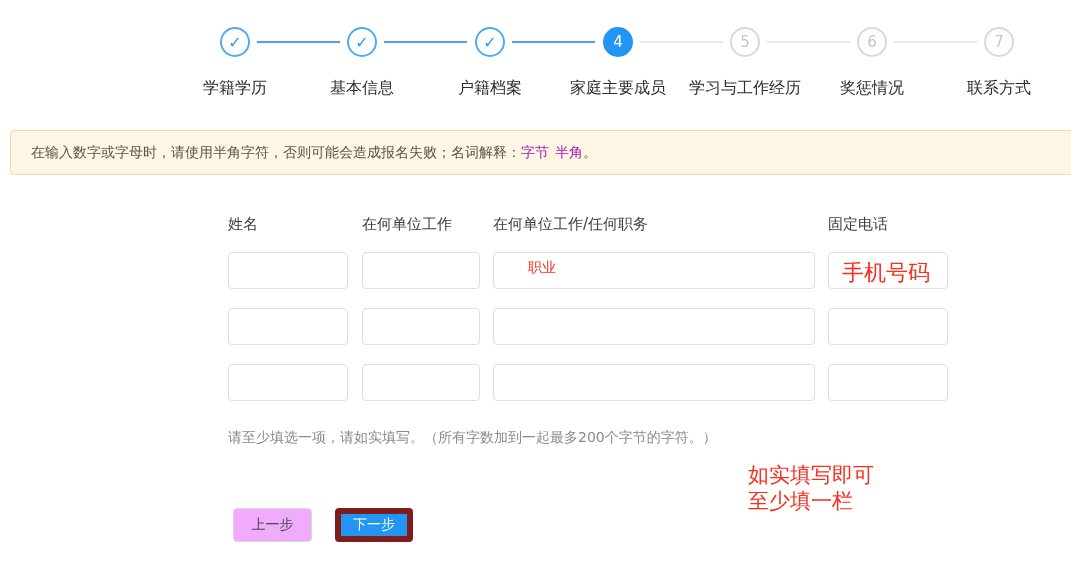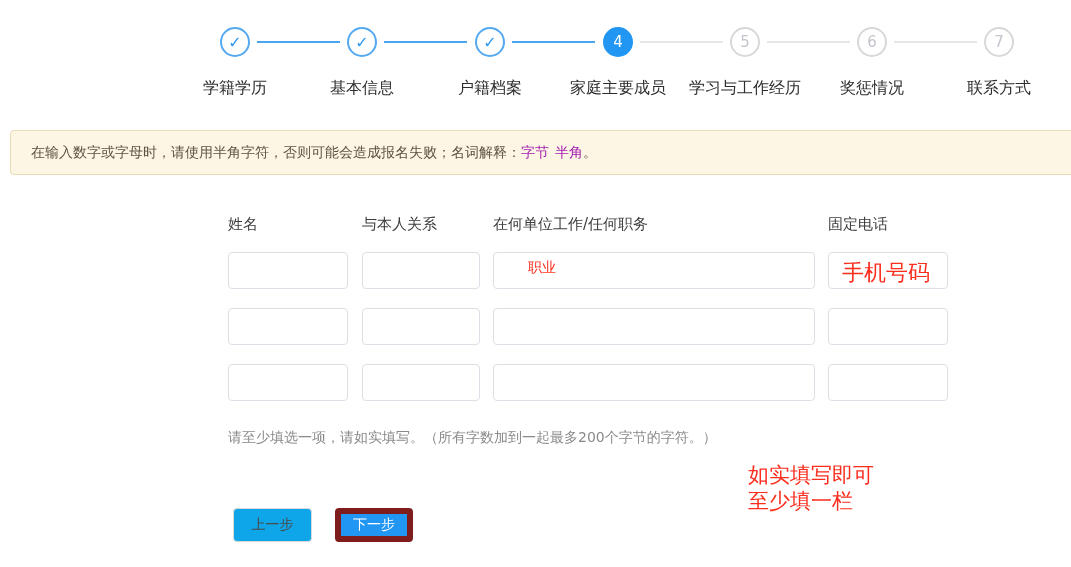--- a/index.html
+++ b/index.html
@@ -72,21 +72,21 @@
     font-size:14px; color:#8a8a8a; white-space:nowrap;
   }
 
   
   .btn {
     position:absolute; top:508px; height:34px; border-radius:4px;
     font-size:14px; cursor:pointer;
     display:flex; align-items:center; justify-content:center;
     font-family:"DejaVu Sans","Liberation Sans",sans-serif;
   }
-  .btn-prev { left:233px; width:79px; background:#0ea5e9; border:1px solid #d9d9d9; color:#4a4a4a; }
+  .btn-prev { left:233px; width:79px; background:#f0abfc; border:1px solid #d9d9d9; color:#4a4a4a; }
   .btn-next { left:335px; width:78px; background:#2196f3; border:6px solid #7f1d1d; color:#fff; }
 </style>
 </head>
 <body>
 
 <div class="page">
 
   <div class="connector done" style="left:257px"></div>
   <div class="connector done" style="left:384px"></div>
   <div class="connector done" style="left:512px"></div>
@@ -121,21 +121,21 @@
   <div class="step todo" style="left:999px">
     <div class="step-circle">7</div>
     <div class="step-label">联系方式</div>
   </div>
 
   <div class="banner">
     <span>在输入数字或字母时，请使用半角字符，否则可能会造成报名失败；名词解释：</span><a href="#">字节</a><a href="#" class="lnk2">半角</a><span>。</span>
   </div>
 
   <div class="col-label hl1">姓名</div>
-  <div class="col-label hl2">与本人关系</div>
+  <div class="col-label hl2">在何单位工作</div>
   <div class="col-label hl3">在何单位工作/任何职务</div>
   <div class="col-label hl4">固定电话</div>
 
   <input class="inp c1 r1" value="" style="">
   <input class="inp c2 r1" value="" style="">
   <input class="inp c3 r1" value="" style="">
   <input class="inp c4 r1" value="" style="">
 
   <input class="inp c1 r2" value="" style="">
   <input class="inp c2 r2" value="" style="">

